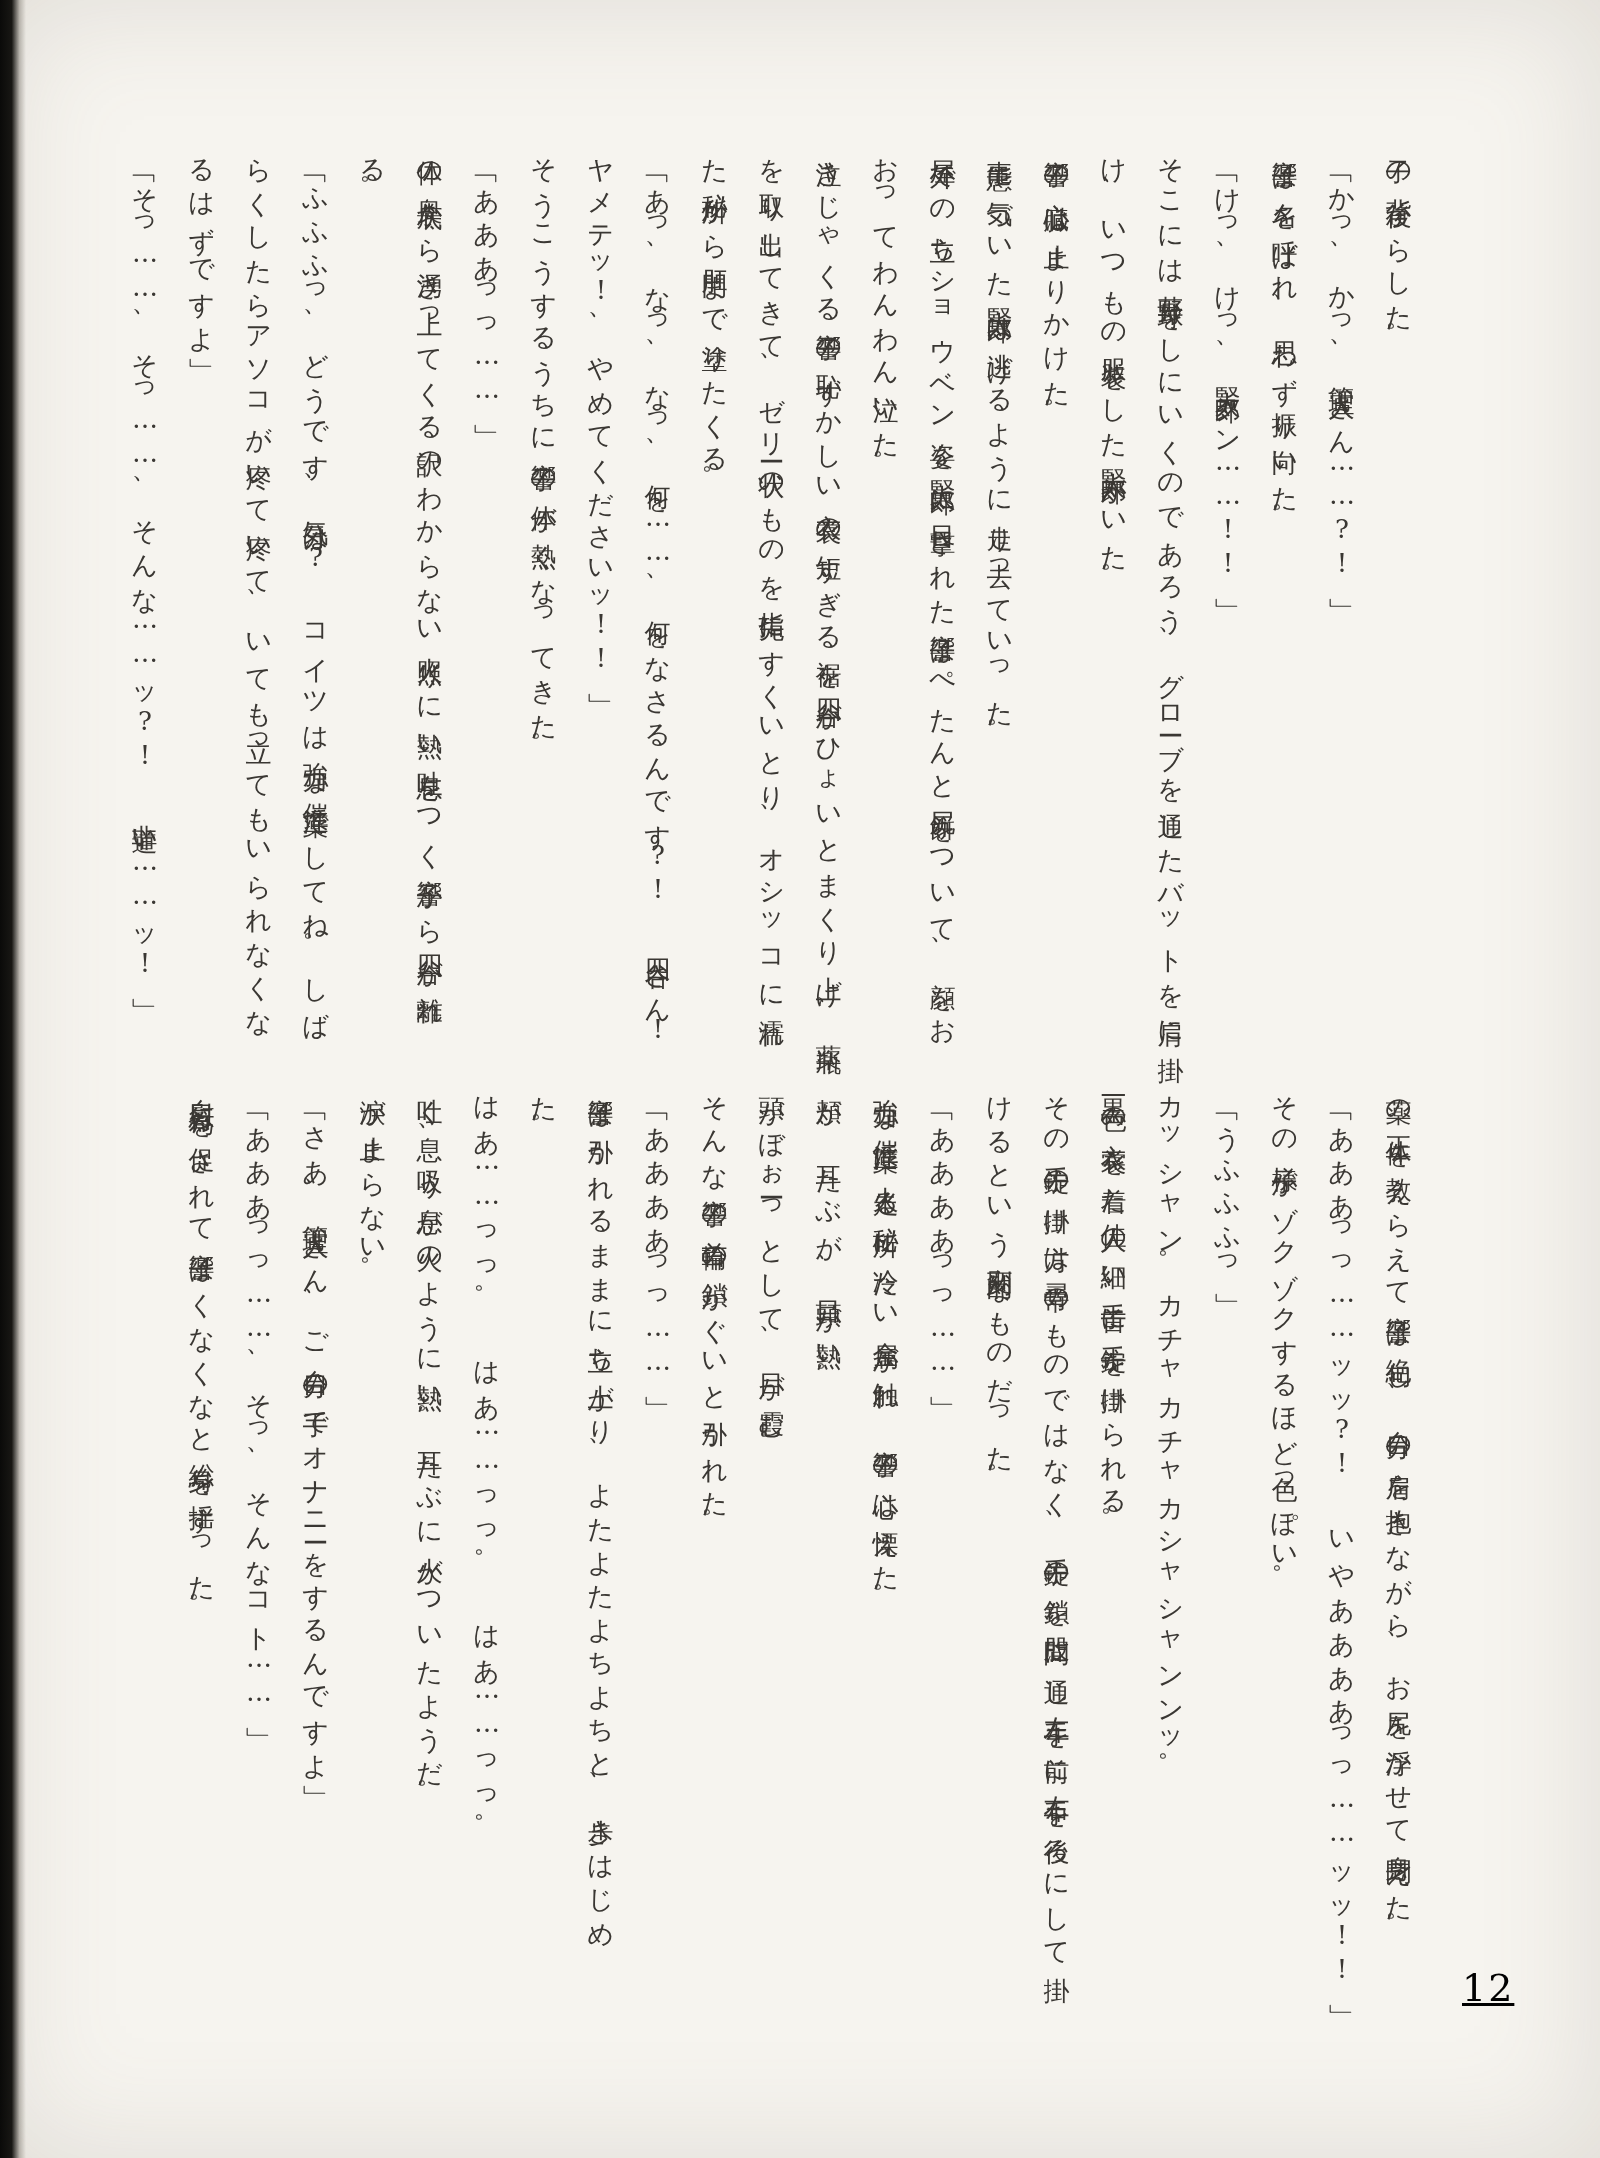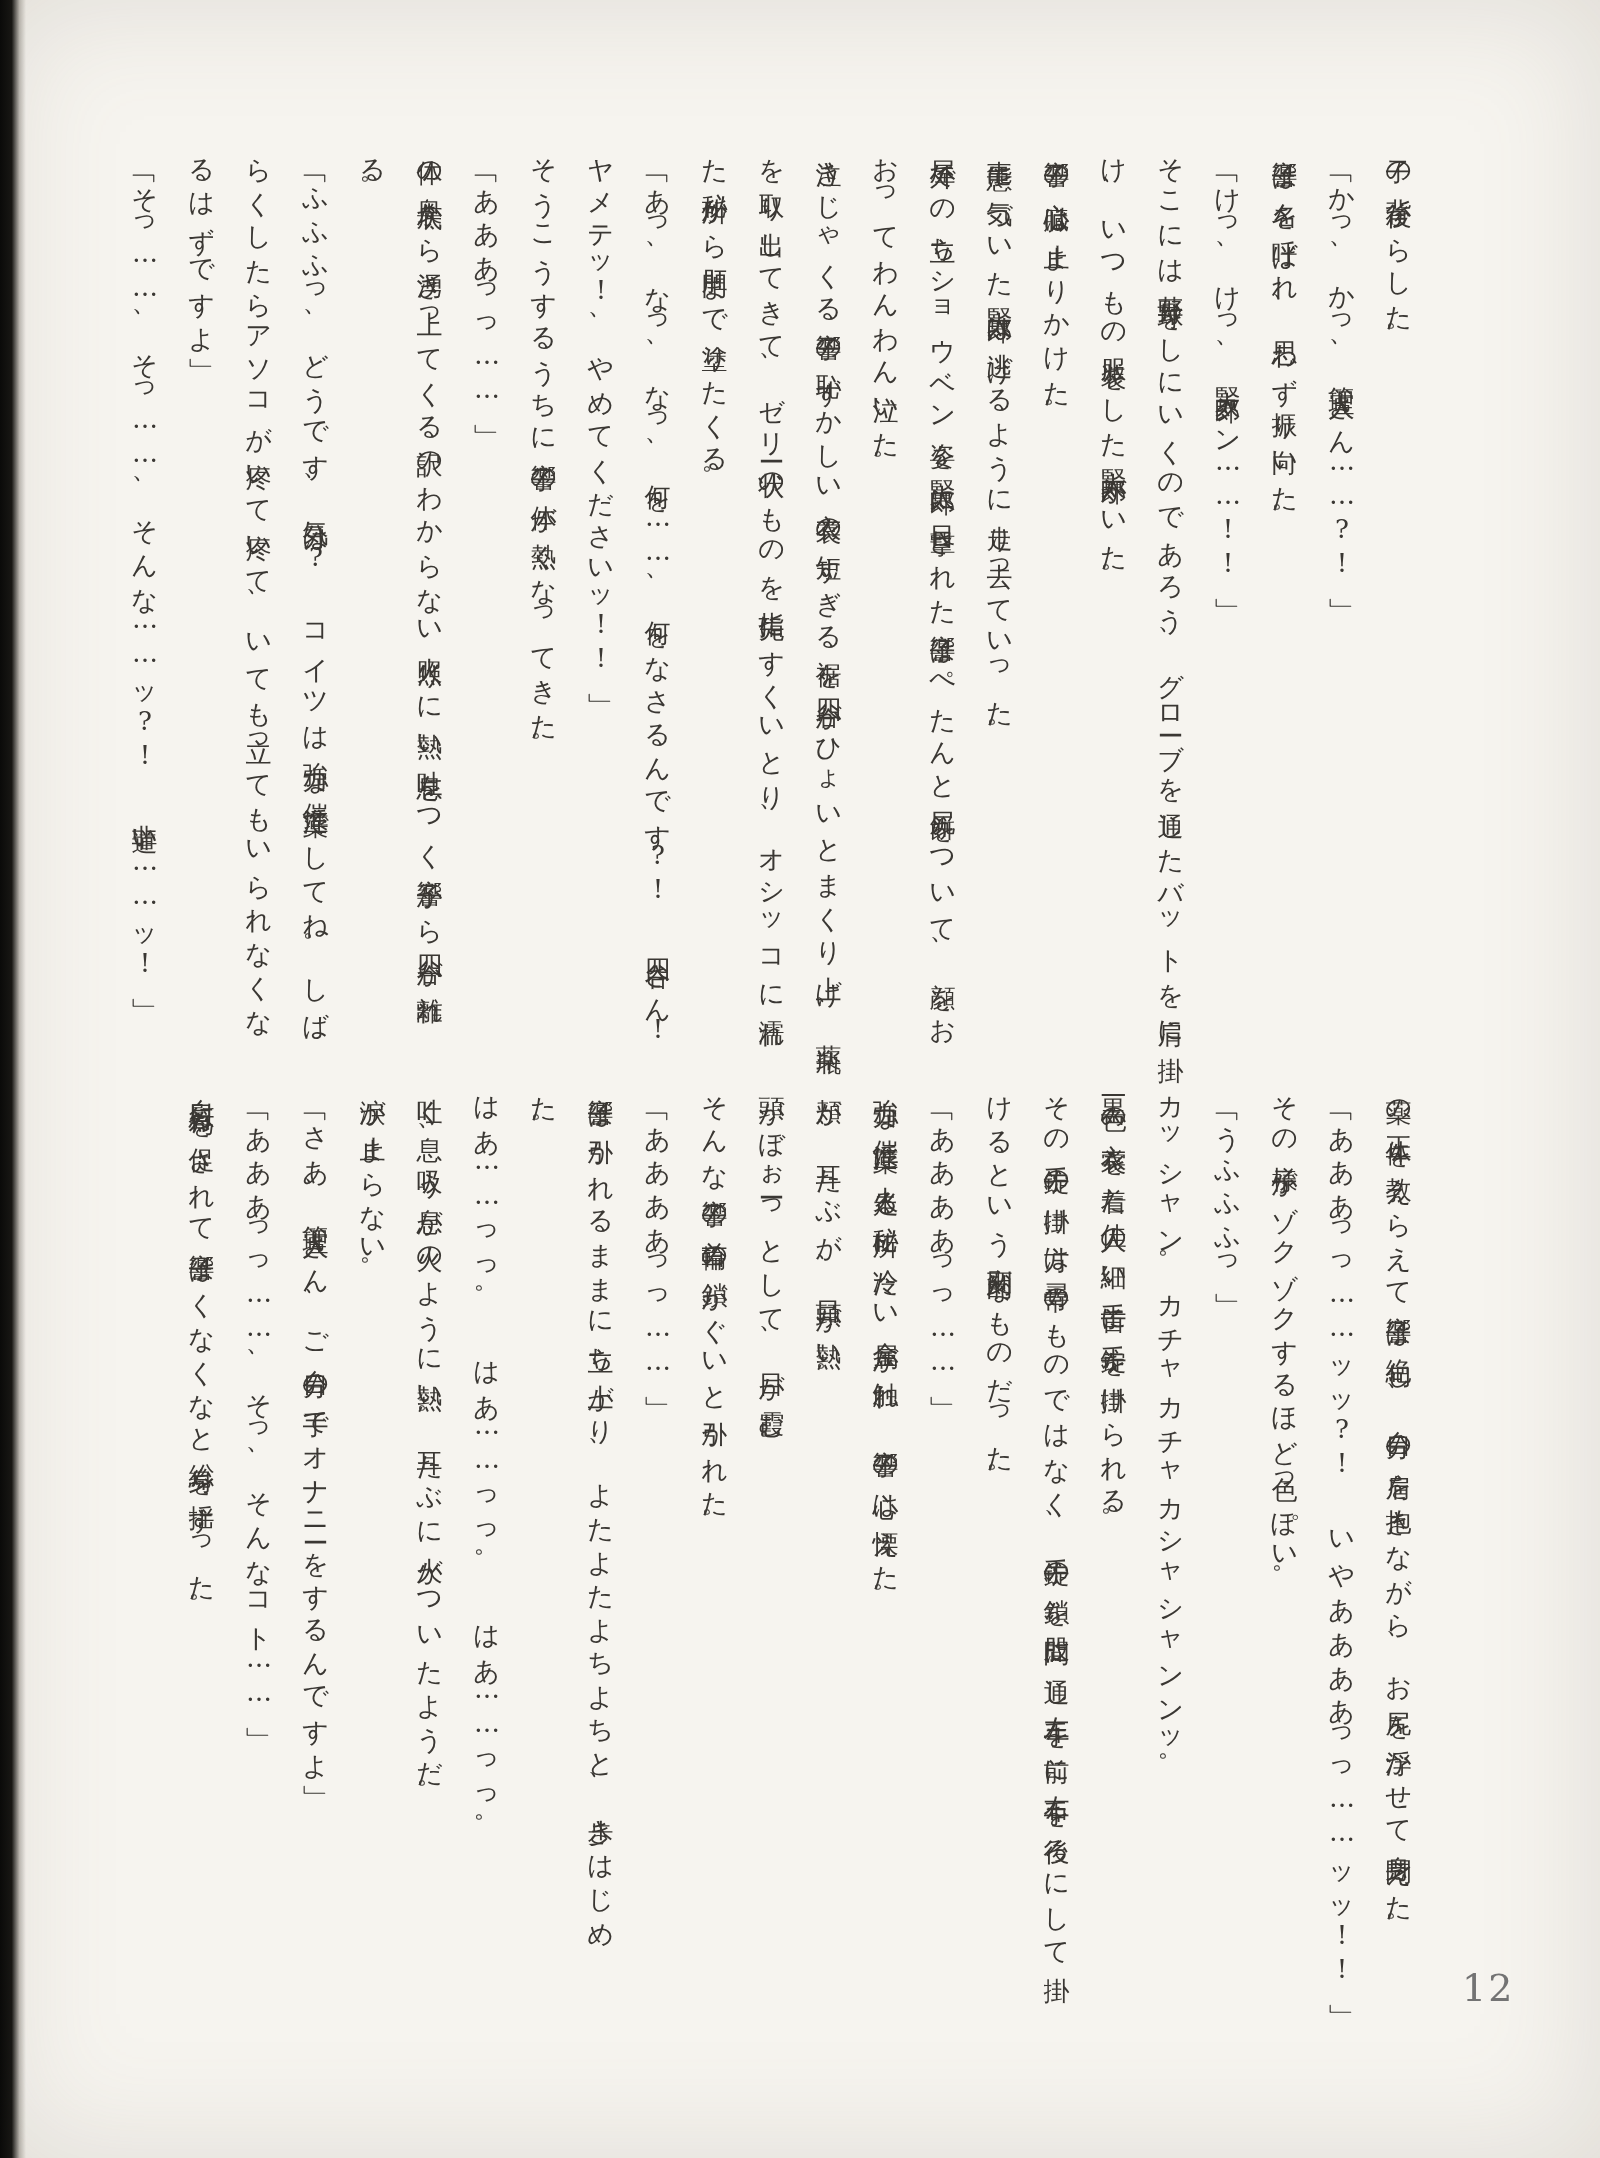--- a/index.html
+++ b/index.html
@@ -61,23 +61,24 @@
     top: 1078px;
     right: 173px;
     height: 915px;
     width: 1385px;
   }
   .page-number {
     position: absolute;
     left: 1462px;
     top: 1966px;
     font-size: 38px;
-    color: #737373;
+    color: #000000;
     letter-spacing: 2px;
     font-family: "DejaVu Serif", serif;
+    text-decoration: underline;
   }
 </style>
 </head>
 <body>
 
 <div class="paper-texture"></div>
 <div class="binding-edge"></div>
 
 <section id="top-block" class="vblock">
     <p>子の背後からした。</p>

